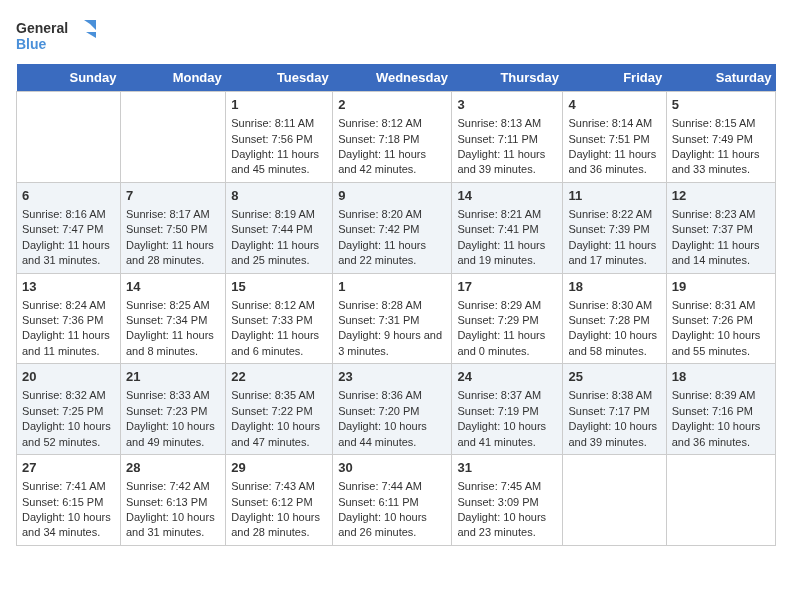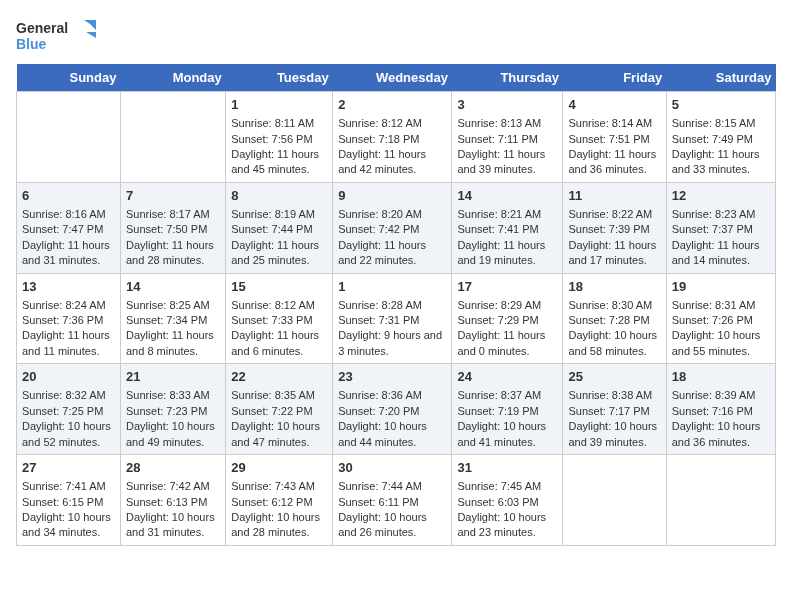--- a/index.html
+++ b/index.html
@@ -290,20 +290,20 @@
         </td>
         <td>
           <span class="day-number">30</span>
           <div>Sunrise: 7:44 AM</div>
           <div>Sunset: 6:11 PM</div>
           <div>Daylight: 10 hours and 26 minutes.</div>
         </td>
         <td>
           <span class="day-number">31</span>
           <div>Sunrise: 7:45 AM</div>
-          <div>Sunset: 6:03 PM</div>
+          <div>Sunset: 3:09 PM</div>
           <div>Daylight: 10 hours and 23 minutes.</div>
         </td>
         <td class="empty-cell"></td>
         <td class="empty-cell"></td>
       </tr>
     </tbody>
 </table>
 
 </body></html>

